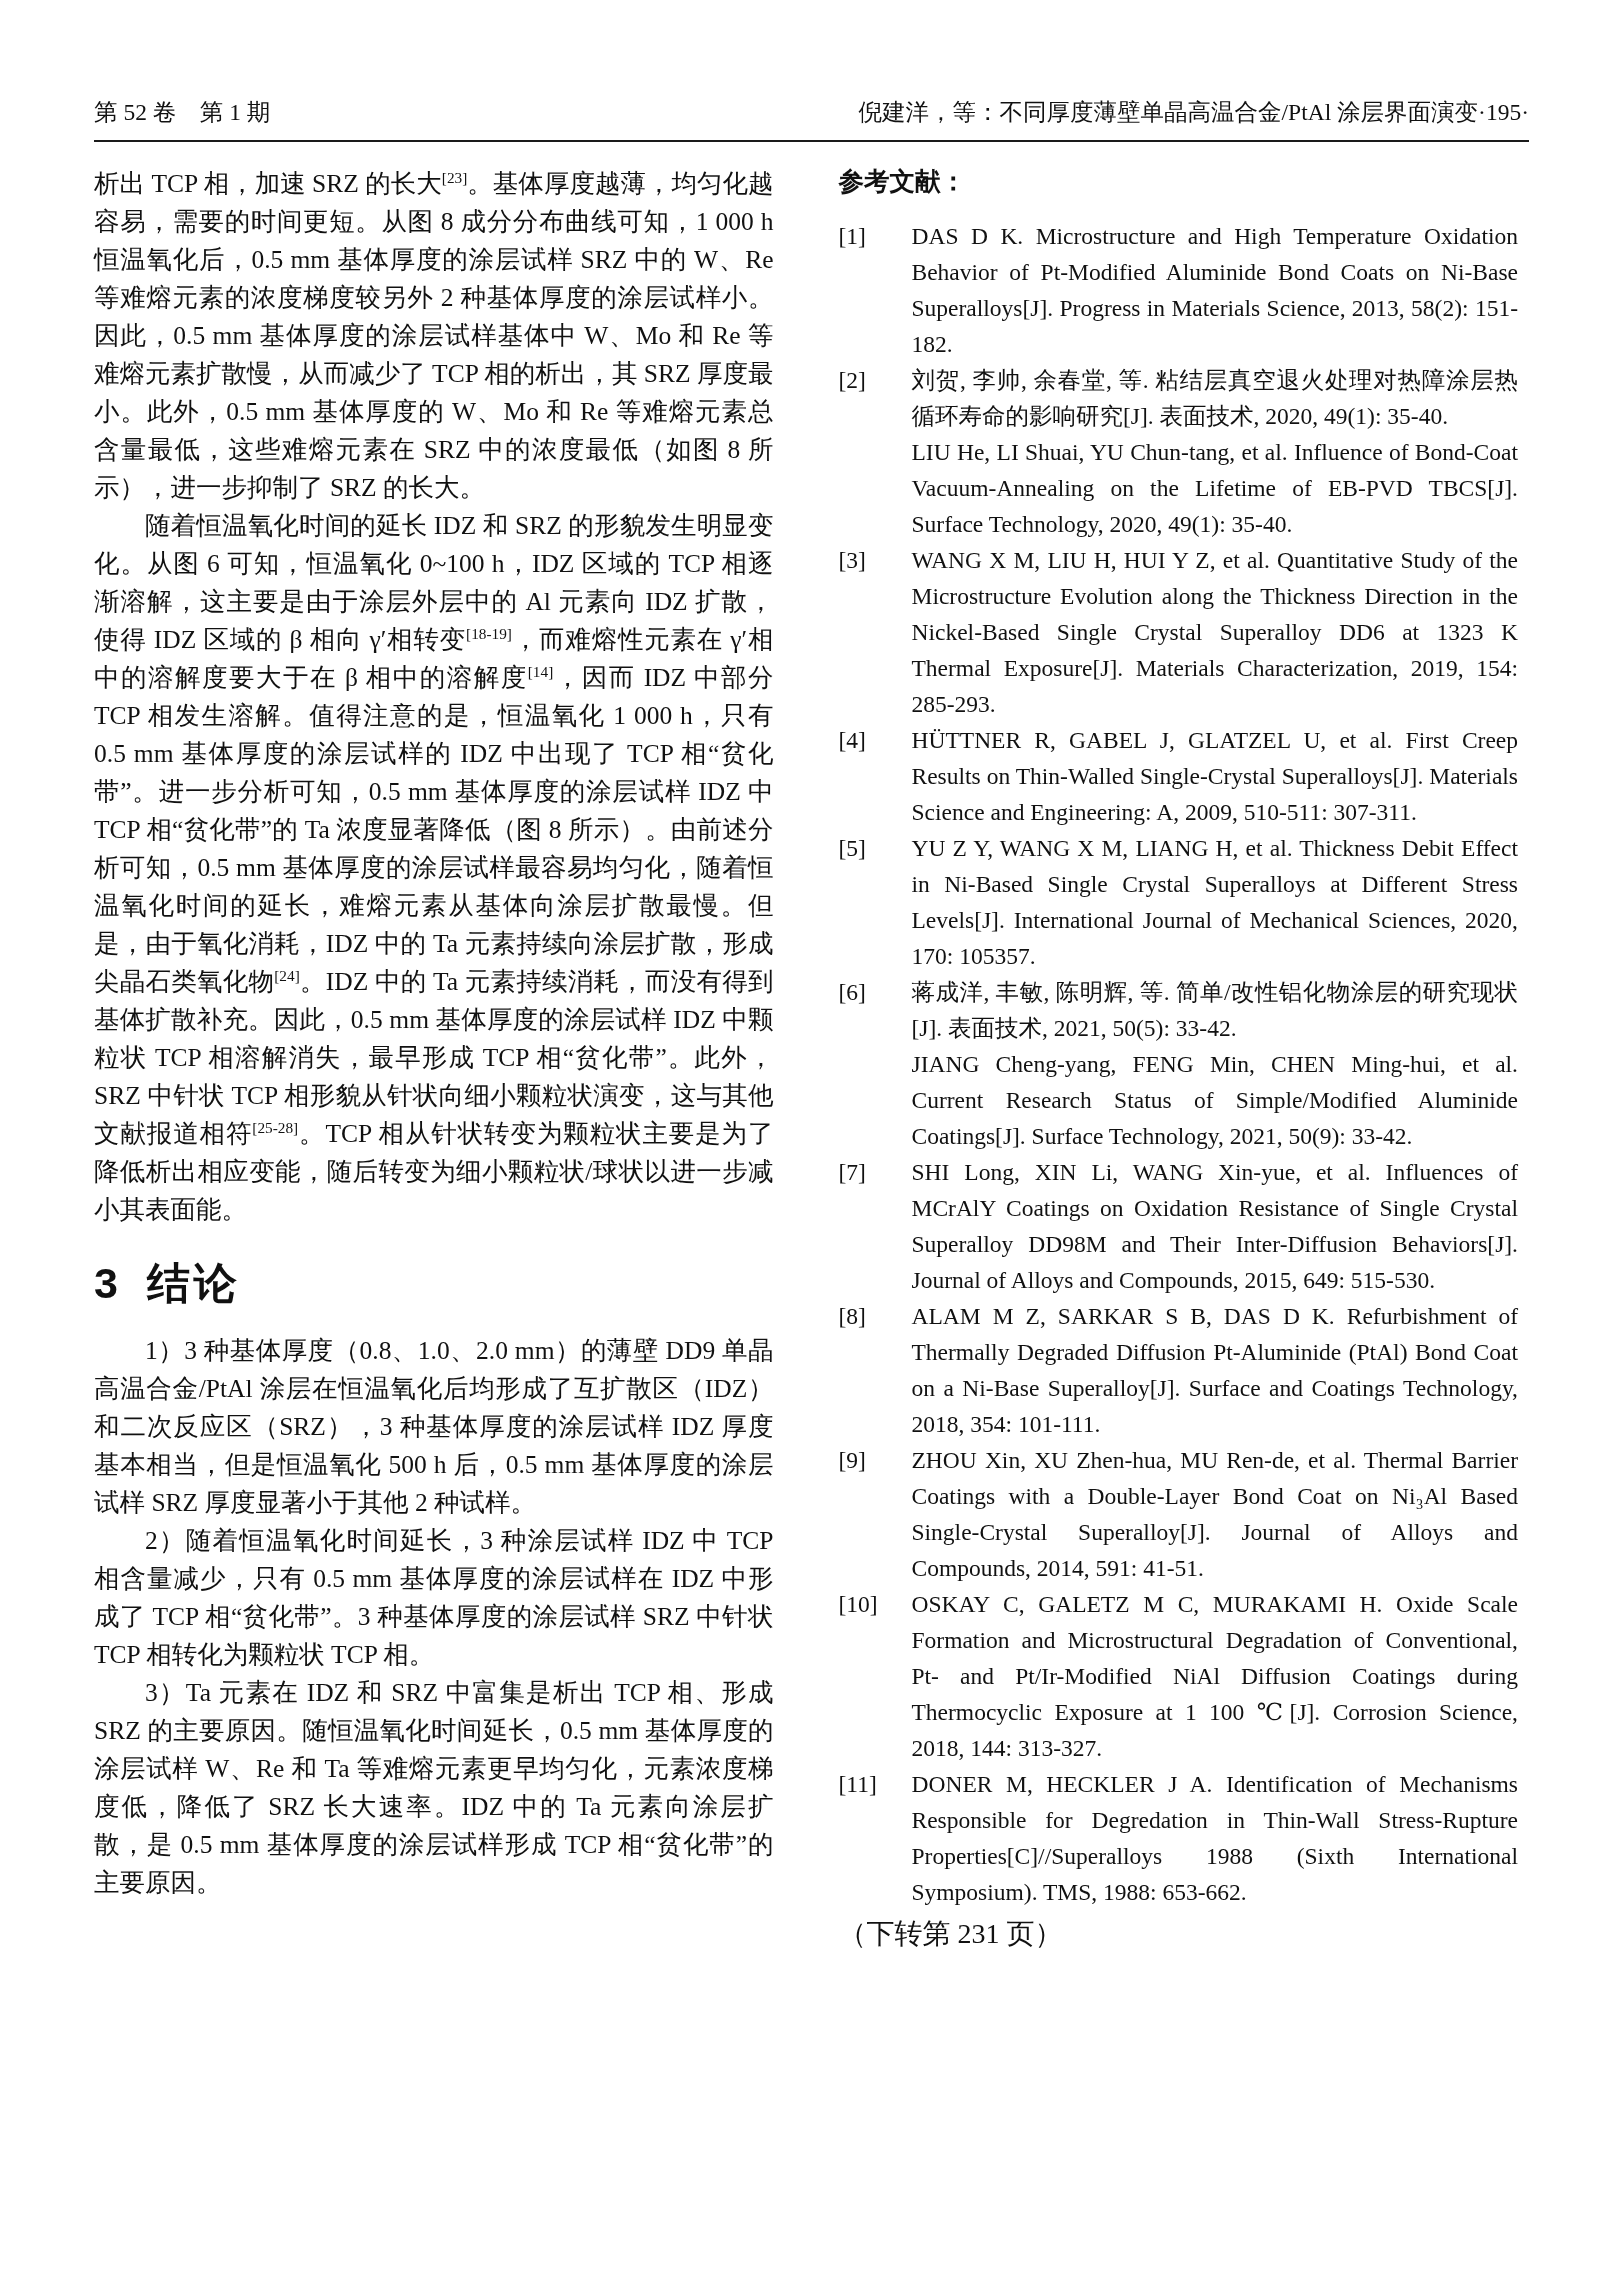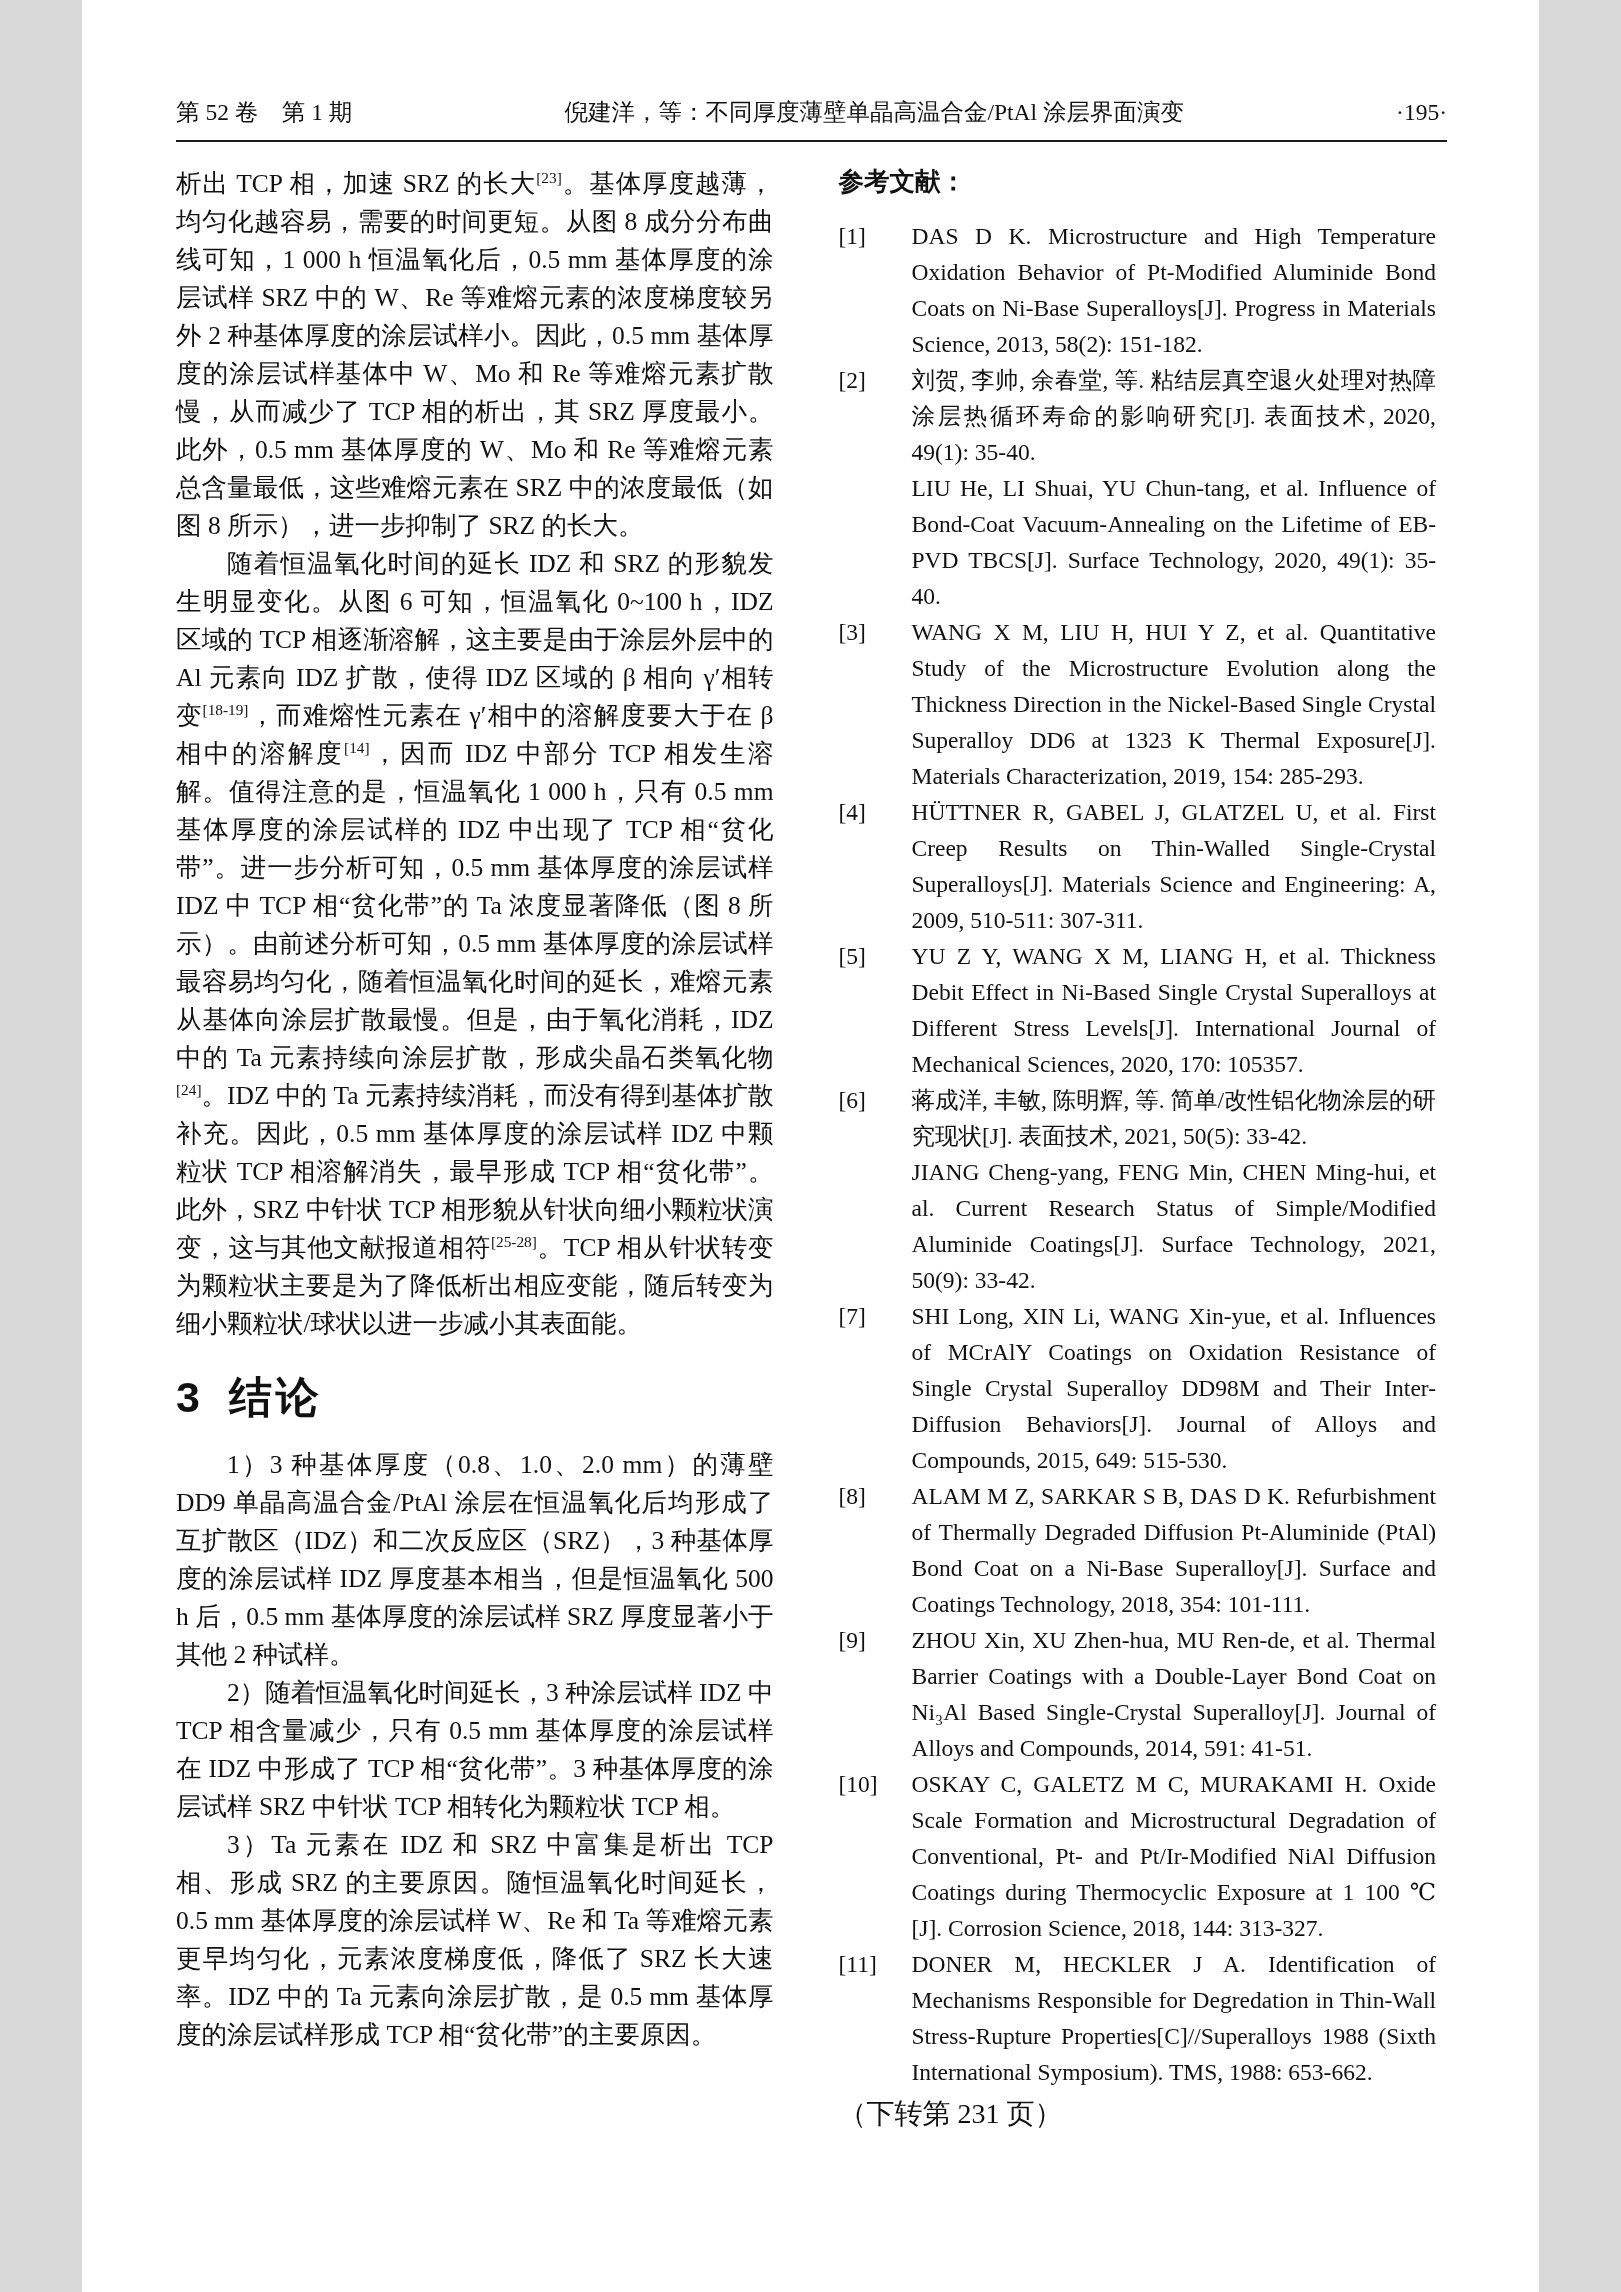--- a/index.html
+++ b/index.html
@@ -1,32 +1,32 @@
 <!DOCTYPE html>
 <html><head>
 <meta charset="utf-8">
 <style>
   html,body{margin:0;padding:0;background:#d8d8d8;}
   .page{
     position:relative;
-    width:1457px;height:2293px;
+    width:1621px;height:2293px;
     margin:0 auto;
     background:#ffffff;
     font-family:"Liberation Serif","DejaVu Serif",serif;
     color:#111;
     overflow:hidden;
   }
   
   .header{
     position:absolute;top:96px;left:94px;right:92px;
     display:grid;grid-template-columns:auto 1fr auto;
     align-items:baseline;
     font-size:23.5px;
   }
-  .header .center{text-align:center;font-family:Liberation Serif, serif;}
+  .header .center{text-align:right;font-family:Liberation Serif, serif;}
   .header-rule{
     position:absolute;top:140px;left:94px;right:92px;
     border-top:2px solid #1a1a1a;
   }
   
   .columns{
     position:absolute;top:165px;left:94px;right:103px;
     display:flex;gap:65px;
   }
   .col-left{width:683px;}

